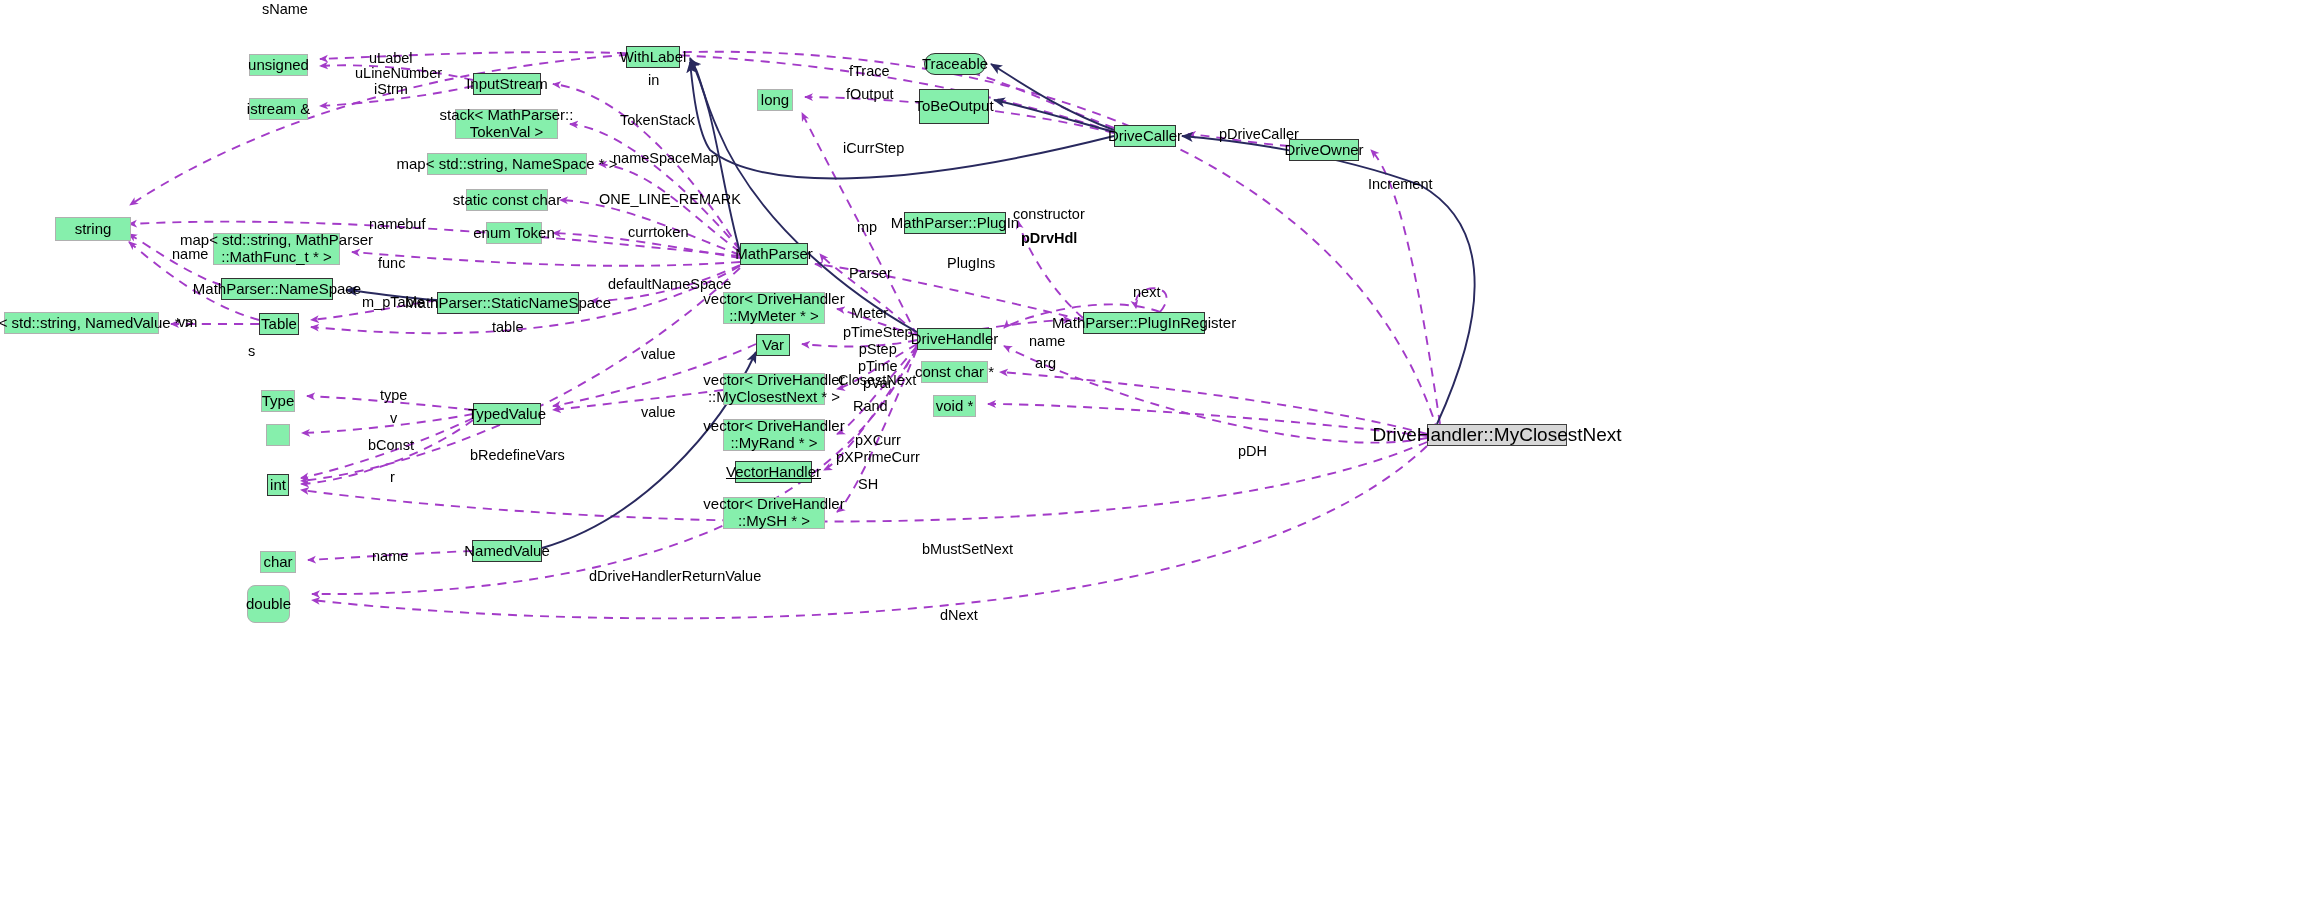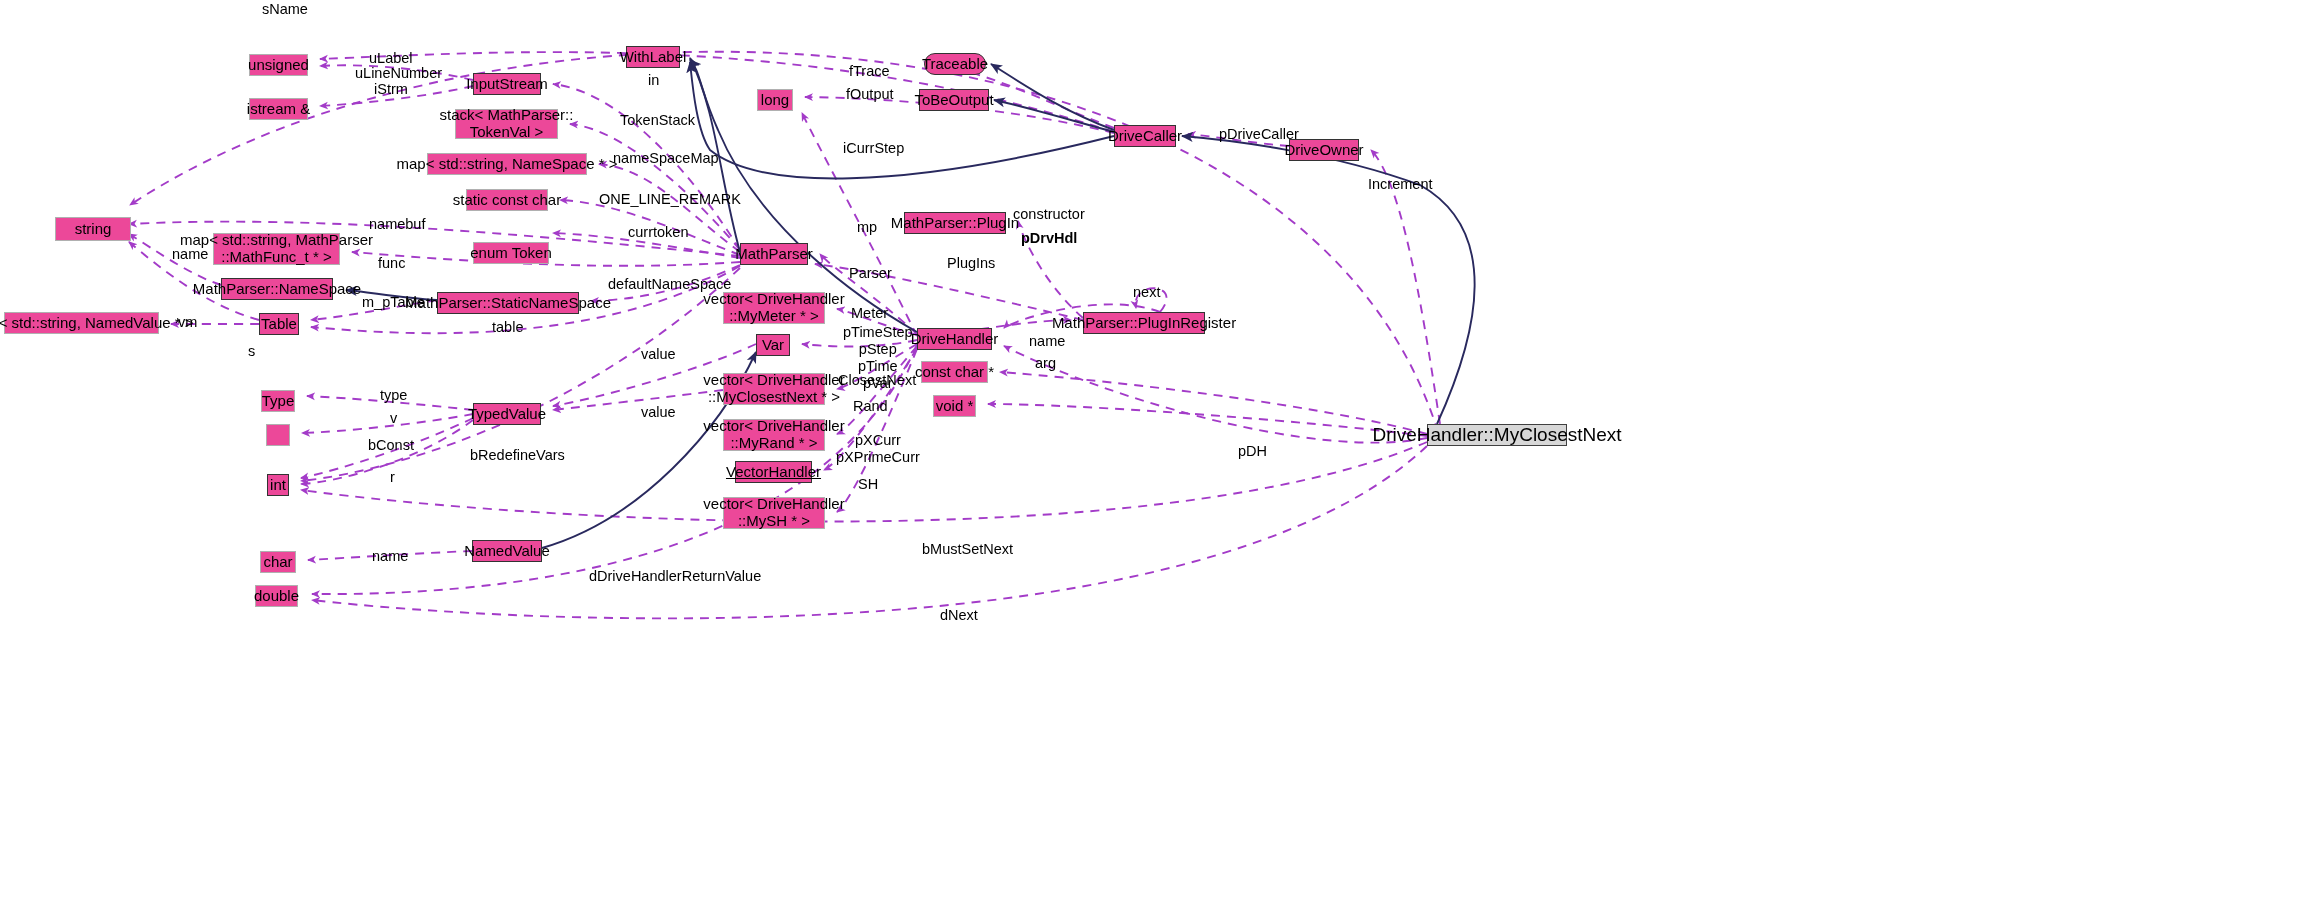--- a/index.html
+++ b/index.html
@@ -8,21 +8,21 @@
     width:2301px;
     height:915px;
     background:#ffffff;
     font-family:"Liberation Sans", sans-serif;
     overflow:hidden;
   }
   svg#edges{position:absolute;left:0;top:0;width:2301px;height:915px;}
   .node{
     position:absolute;
     box-sizing:border-box;
-    background:#ec4899;
+    background:#86efac;
     display:flex;
     align-items:center;
     justify-content:center;
     text-align:center;
     line-height:1.12;
     color:#000000;
     white-space:pre;
     letter-spacing:0px;
   }
   .node.plain{border:1px solid #b0b0b0;font-size:15px;}
@@ -174,48 +174,48 @@
   <div id="nodes-layer">
       <div class="node plain" style="left: 55px; top: 217px; width: 76px; height: 24px;">string</div>
       <div class="node plain" style="left: 249px; top: 54px; width: 59px; height: 22px;">unsigned</div>
       <div class="node plain" style="left: 249px; top: 98px; width: 59px; height: 22px;">istream &amp;</div>
       <div class="node bold" style="left: 473px; top: 73px; width: 68px; height: 22px;">InputStream</div>
       <div class="node bold" style="left: 626px; top: 46px; width: 54px; height: 22px;">WithLabel</div>
       <div class="node plain" style="left: 455px; top: 109px; width: 103px; height: 30px;">stack&lt; MathParser::
 TokenVal &gt;</div>
       <div class="node plain" style="left: 427px; top: 153px; width: 160px; height: 22px;">map&lt; std::string, NameSpace * &gt;</div>
       <div class="node plain" style="left: 466px; top: 189px; width: 82px; height: 22px;">static const char</div>
-      <div class="node plain" style="left: 473px; top: 222px; width: 76px; height: 22px; margin-top: 20px;">enum Token</div>
+      <div class="node plain" style="left: 486px; top: 222px; width: 56px; height: 22px;">enum Token</div>
       <div class="node plain" style="left: 213px; top: 233px; width: 127px; height: 32px;">map&lt; std::string, MathParser
 ::MathFunc_t * &gt;</div>
       <div class="node bold" style="left: 221px; top: 278px; width: 112px; height: 22px;">MathParser::NameSpace</div>
       <div class="node bold" style="left: 437px; top: 292px; width: 142px; height: 22px;">MathParser::StaticNameSpace</div>
       <div class="node plain" style="left: 4px; top: 312px; width: 155px; height: 22px;">map&lt; std::string, NamedValue * &gt;</div>
       <div class="node bold" style="left: 259px; top: 313px; width: 40px; height: 22px;">Table</div>
       <div class="node bold" style="left: 740px; top: 243px; width: 68px; height: 22px;">MathParser</div>
       <div class="node plain" style="left: 261px; top: 390px; width: 34px; height: 22px;">Type</div>
       <div class="node plain" style="left: 266px; top: 424px; width: 24px; height: 22px;"></div>
       <div class="node bold" style="left: 473px; top: 403px; width: 68px; height: 22px;">TypedValue</div>
       <div class="node bold" style="left: 267px; top: 474px; width: 22px; height: 22px;">int</div>
       <div class="node plain" style="left: 260px; top: 551px; width: 36px; height: 22px;">char</div>
-      <div class="node plain" style="left: 255px; top: 585px; width: 43px; height: 22px;">double</div>
+      <div class="node plain" style="left: 247px; top: 585px; width: 43px; height: 38px; border-radius: 8px;">double</div>
       <div class="node bold" style="left: 472px; top: 540px; width: 70px; height: 22px;">NamedValue</div>
       <div class="node bold" style="left: 756px; top: 334px; width: 34px; height: 22px;">Var</div>
       <div class="node bold" style="left: 735px; top: 461px; width: 77px; height: 22px; text-decoration: underline;">VectorHandler</div>
       <div class="node plain" style="left: 723px; top: 292px; width: 102px; height: 32px;">vector&lt; DriveHandler
 ::MyMeter * &gt;</div>
       <div class="node plain" style="left: 723px; top: 373px; width: 102px; height: 32px;">vector&lt; DriveHandler
 ::MyClosestNext * &gt;</div>
       <div class="node plain" style="left: 723px; top: 419px; width: 102px; height: 32px;">vector&lt; DriveHandler
 ::MyRand * &gt;</div>
       <div class="node plain" style="left: 723px; top: 497px; width: 102px; height: 32px;">vector&lt; DriveHandler
 ::MySH * &gt;</div>
       <div class="node plain" style="left: 757px; top: 89px; width: 36px; height: 22px;">long</div>
       <div class="node bold" style="left: 924px; top: 53px; width: 62px; height: 22px; border-radius: 11px;">Traceable</div>
-      <div class="node bold" style="left: 919px; top: 89px; width: 70px; height: 22px;">ToBeOutput</div>
+      <div class="node bold" style="left: 919px; top: 89px; width: 70px; height: 35px;">ToBeOutput</div>
       <div class="node bold" style="left: 1114px; top: 125px; width: 62px; height: 22px;">DriveCaller</div>
       <div class="node bold" style="left: 1289px; top: 139px; width: 70px; height: 22px;">DriveOwner</div>
       <div class="node bold" style="left: 904px; top: 212px; width: 102px; height: 22px;">MathParser::PlugIn</div>
       <div class="node bold" style="left: 1083px; top: 312px; width: 122px; height: 22px;">MathParser::PlugInRegister</div>
       <div class="node bold" style="left: 917px; top: 328px; width: 75px; height: 22px;">DriveHandler</div>
       <div class="node plain" style="left: 921px; top: 361px; width: 67px; height: 22px;">const char *</div>
       <div class="node plain" style="left: 933px; top: 395px; width: 43px; height: 22px;">void *</div>
       <div class="node highlight" style="left: 1427px; top: 424px; width: 140px; height: 22px;">DriveHandler::MyClosestNext</div>
     </div>
   <div id="labels-layer">

